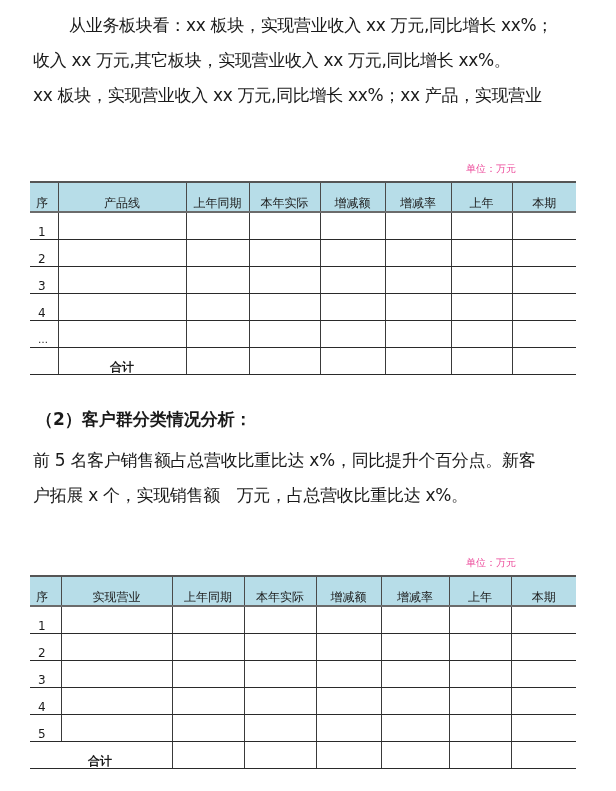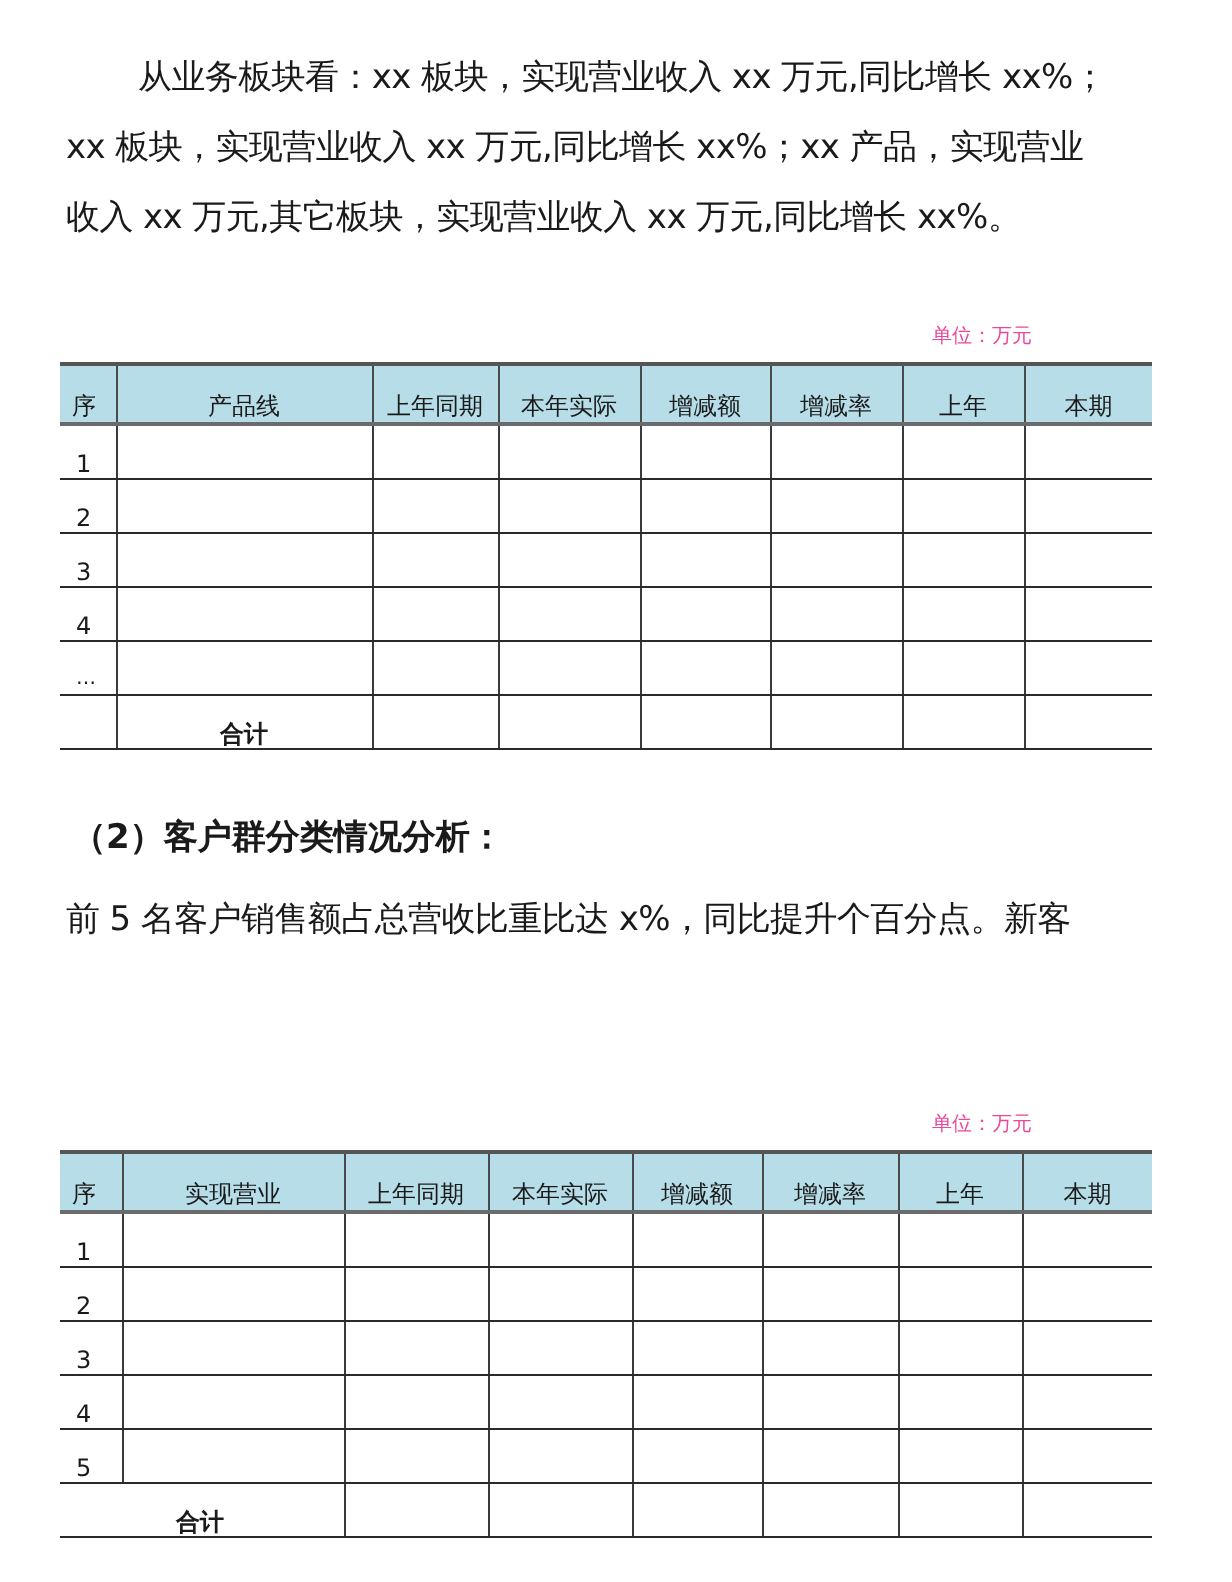--- a/index.html
+++ b/index.html
@@ -73,24 +73,24 @@
     table.data td:first-child { border-left: none; padding-left: 8px; }
     table.data td.total-label {
       font-weight: bold;
       text-align: center;
       padding-left: 0;
     }
   </style>
 </head>
 <body>
 
-<div class="para" style="top:22px;">
+<div class="para" style="top:8px;">
   <div><span class="indent"></span><span>从业务板块看：xx 板块，实现营业收入 xx 万元,同比增长 xx%；</span></div>
+  <div><span>收入 xx 万元,其它板块，实现营业收入 xx 万元,同比增长 xx%。</span></div>
   <div><span>xx 板块，实现营业收入 xx 万元,同比增长 xx%；xx 产品，实现营业</span></div>
-  <div><span>收入 xx 万元,其它板块，实现营业收入 xx 万元,同比增长 xx%。</span></div>
 </div>
 
 <div class="unit" style="top:160px; left:466px;">单位：万元</div>
 
 <table class="data" style="top:181px;">
   <colgroup>
     <col style="width:28px">
       <col style="width:128px">
       <col style="width:63px">
       <col style="width:71px">
@@ -172,20 +172,21 @@
         <td></td>
         <td></td>
     </tr>
   </tbody>
 </table>
 
 <div class="heading" style="top:407px; left:36px;">（2）客户群分类情况分析：</div>
 
 <div class="para" style="top:443px;">
   <div><span>前 5 名客户销售额占总营收比重比达 x%，同比提升个百分点。新客</span></div>
+  <div><span>户拓展 x 个，实现销售额　万元，占总营收比重比达 x%。</span></div>
 </div>
 
 <div class="unit" style="top:554px; left:466px;">单位：万元</div>
 
 <table class="data" style="top:575px;">
   <colgroup>
     <col style="width:31px">
       <col style="width:111px">
       <col style="width:72px">
       <col style="width:72px">

